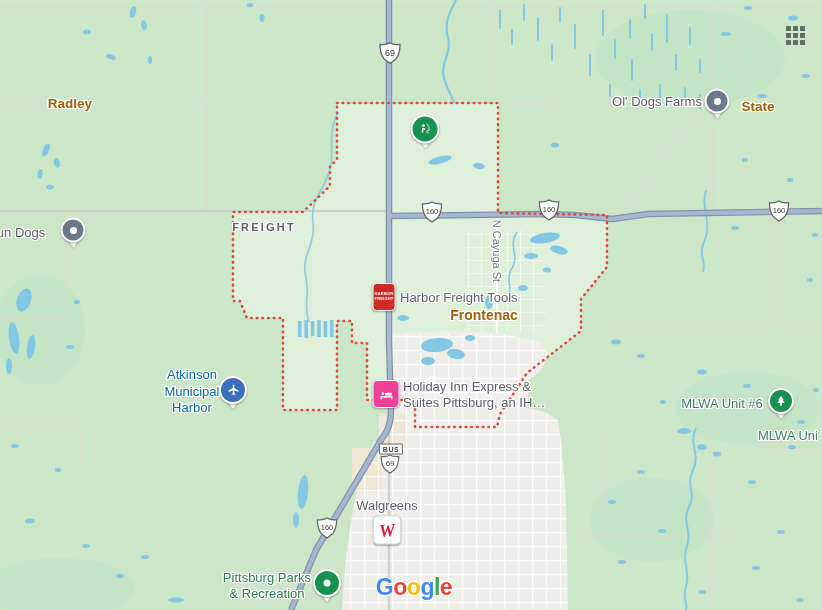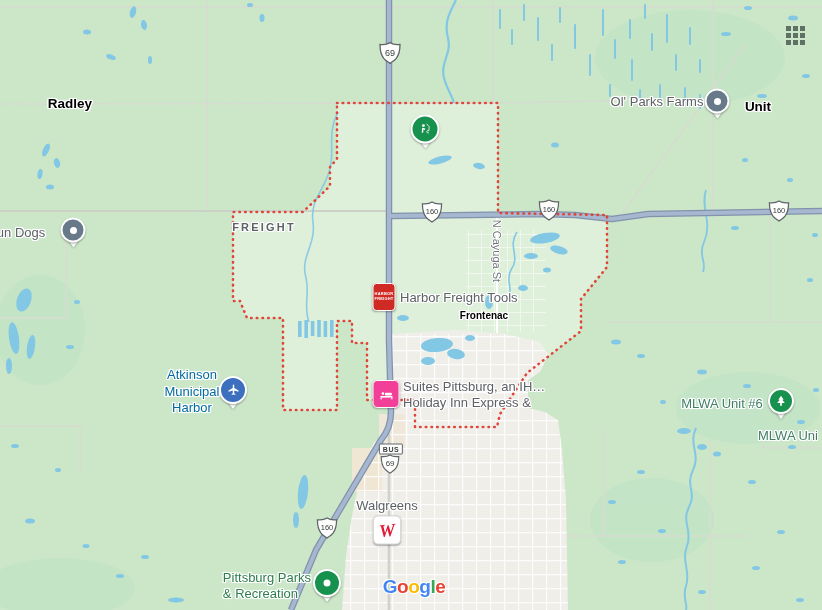--- a/index.html
+++ b/index.html
@@ -3,24 +3,24 @@
 <meta charset="utf-8">
 <style>
   html,body{margin:0;padding:0;background:#fff}
   .map{position:relative;width:822px;height:610px;overflow:hidden;background:#cbe7c8;
        font-family:"Liberation Sans",sans-serif;cursor:grab}
   svg.base{position:absolute;left:0;top:0}
   
   .lbl{position:absolute;transform:translate(-50%,-50%);font-size:13px;color:#5d6165;white-space:nowrap;
        text-shadow:1px 0 0 #fff,-1px 0 0 #fff,0 1px 0 #fff,0 -1px 0 #fff,1px 1px 0 #fff,-1px -1px 0 #fff,1px -1px 0 #fff,-1px 1px 0 #fff,0 0 3px #fff;}
   .lbl.left{transform:translate(0,-50%)}
-  .lbl.rightal{transform:translate(-100%,-50%);text-align:left}
+  .lbl.rightal{transform:translate(-100%,-50%);text-align:center}
   .lbl.center{text-align:center}
-  .town{color:#000000;font-weight:bold;font-size:13.5px}
-  .big{font-size:10px}
+  .town{color:#a16207;font-weight:bold;font-size:13.5px}
+  .big{font-size:14px}
   .teal{color:#4d7e71;font-size:13.5px}
   .greenlbl{color:#2e7d4c}
   .ngreen{color:#3f7e63}
   .bluelbl{color:#0369a1}
   .caps{color:#5e6165;font-weight:bold;font-size:11px;letter-spacing:2.2px}
   .streetv{position:absolute;transform:translate(-50%,-50%);writing-mode:vertical-rl;color:#70757a;font-size:11px;
        text-shadow:1px 0 0 #fff,-1px 0 0 #fff,0 1px 0 #fff,0 -1px 0 #fff,0 0 2px #fff}
   .lines{line-height:16px}
   .lines3{line-height:16.5px}
   
@@ -47,21 +47,21 @@
   .shield path{fill:#fdfdfb;stroke:#606469;stroke-width:1.3}
   .shield text{font-family:"Liberation Sans",sans-serif;fill:#3c4043;text-anchor:middle}
   .t2{font-size:9px}.t3{font-size:7.8px}
   .busbox{position:absolute;transform:translate(-50%,-50%);background:#fdfdfb;border:1px solid #606469;
           color:#3c4043;font-size:7px;font-weight:bold;padding:1px 3px;border-radius:1px;letter-spacing:.5px}
   
   .grid9{position:absolute;left:786px;top:26px;width:19px;height:19px;display:grid;
          grid-template-columns:repeat(3,5px);grid-template-rows:repeat(3,5px);gap:2px;cursor:pointer}
   .grid9 i{background:#4b5c51;opacity:.85}
   
-  .glogo{position:absolute;left:414px;top:587px;transform:translate(-50%,-50%);font-size:19px;font-weight:bold;
+  .glogo{position:absolute;left:414px;top:587px;transform:translate(-50%,-50%);font-size:23px;font-weight:bold;
          letter-spacing:-.5px;white-space:nowrap;
          text-shadow:1px 0 0 #fff,-1px 0 0 #fff,0 1px 0 #fff,0 -1px 0 #fff,1px 1px 0 #fff,-1px -1px 0 #fff}
   .g-b{color:#4285F4}.g-r{color:#EA4335}.g-y{color:#FBBC05}.g-g{color:#34A853}
 </style>
 </head>
 <body>
 
 <div class="map">
 
   <svg class="base" width="822" height="610" viewBox="0 0 822 610">
@@ -356,36 +356,36 @@
 
   <div class="busbox" style="left:391px;top:449px">BUS</div>
   <div class="shield" style="left:390px;top:466px">
     <svg width="23" height="21" viewBox="0 0 26 24">
       <path d="M13 1.6 C10.4 3.3 6.8 3.9 3 3.4 C3 8.6 3.9 13.6 6.7 17.3 C9.1 20.3 11.5 21 13 22.4 C14.5 21 16.9 20.3 19.3 17.3 C22.1 13.6 23 8.6 23 3.4 C19.2 3.9 15.6 3.3 13 1.6 Z"></path>
       <text x="13" y="14.5" class="t2">69</text>
     </svg>
   </div>
 
   <div class="lbl town" style="left:70px;top:103px">Radley</div>
-  <div class="lbl town" style="left:758px;top:106px">Unit</div>
-  <div class="lbl" style="left:657px;top:101px">Ol' Parks Farms</div>
+  <div class="lbl town" style="left:758px;top:106px">State</div>
+  <div class="lbl" style="left:657px;top:101px">Ol' Dogs Farms</div>
   <div class="lbl" style="left:16px;top:232px">Gun Dogs</div>
 
 
   <div class="lbl caps" style="left:264px;top:227px">FREIGHT</div>
 
   <div class="streetv" style="left:497px;top:251px">N Cayuga St</div>
 
   <div class="lbl left" style="left:400px;top:297px">Harbor Freight Tools</div>
 
   <div class="lbl town big" style="left:484px;top:315px">Frontenac</div>
 
   <div class="lbl left lines" style="left:403px;top:395px">
+    <div>Holiday Inn Express &amp;</div>
     <div>Suites Pittsburg, an IH…</div>
-    <div>Holiday Inn Express &amp;</div>
   </div>
 
   <div class="lbl bluelbl center lines3" style="left:192px;top:392px">
     <div>Atkinson</div>
     <div>Municipal</div>
     <div>Harbor</div>
   </div>
 
   <div class="lbl ngreen" style="left:722px;top:403px">MLWA Unit #6</div>
   <div class="lbl left ngreen" style="left:758px;top:435px">MLWA Uni</div>

